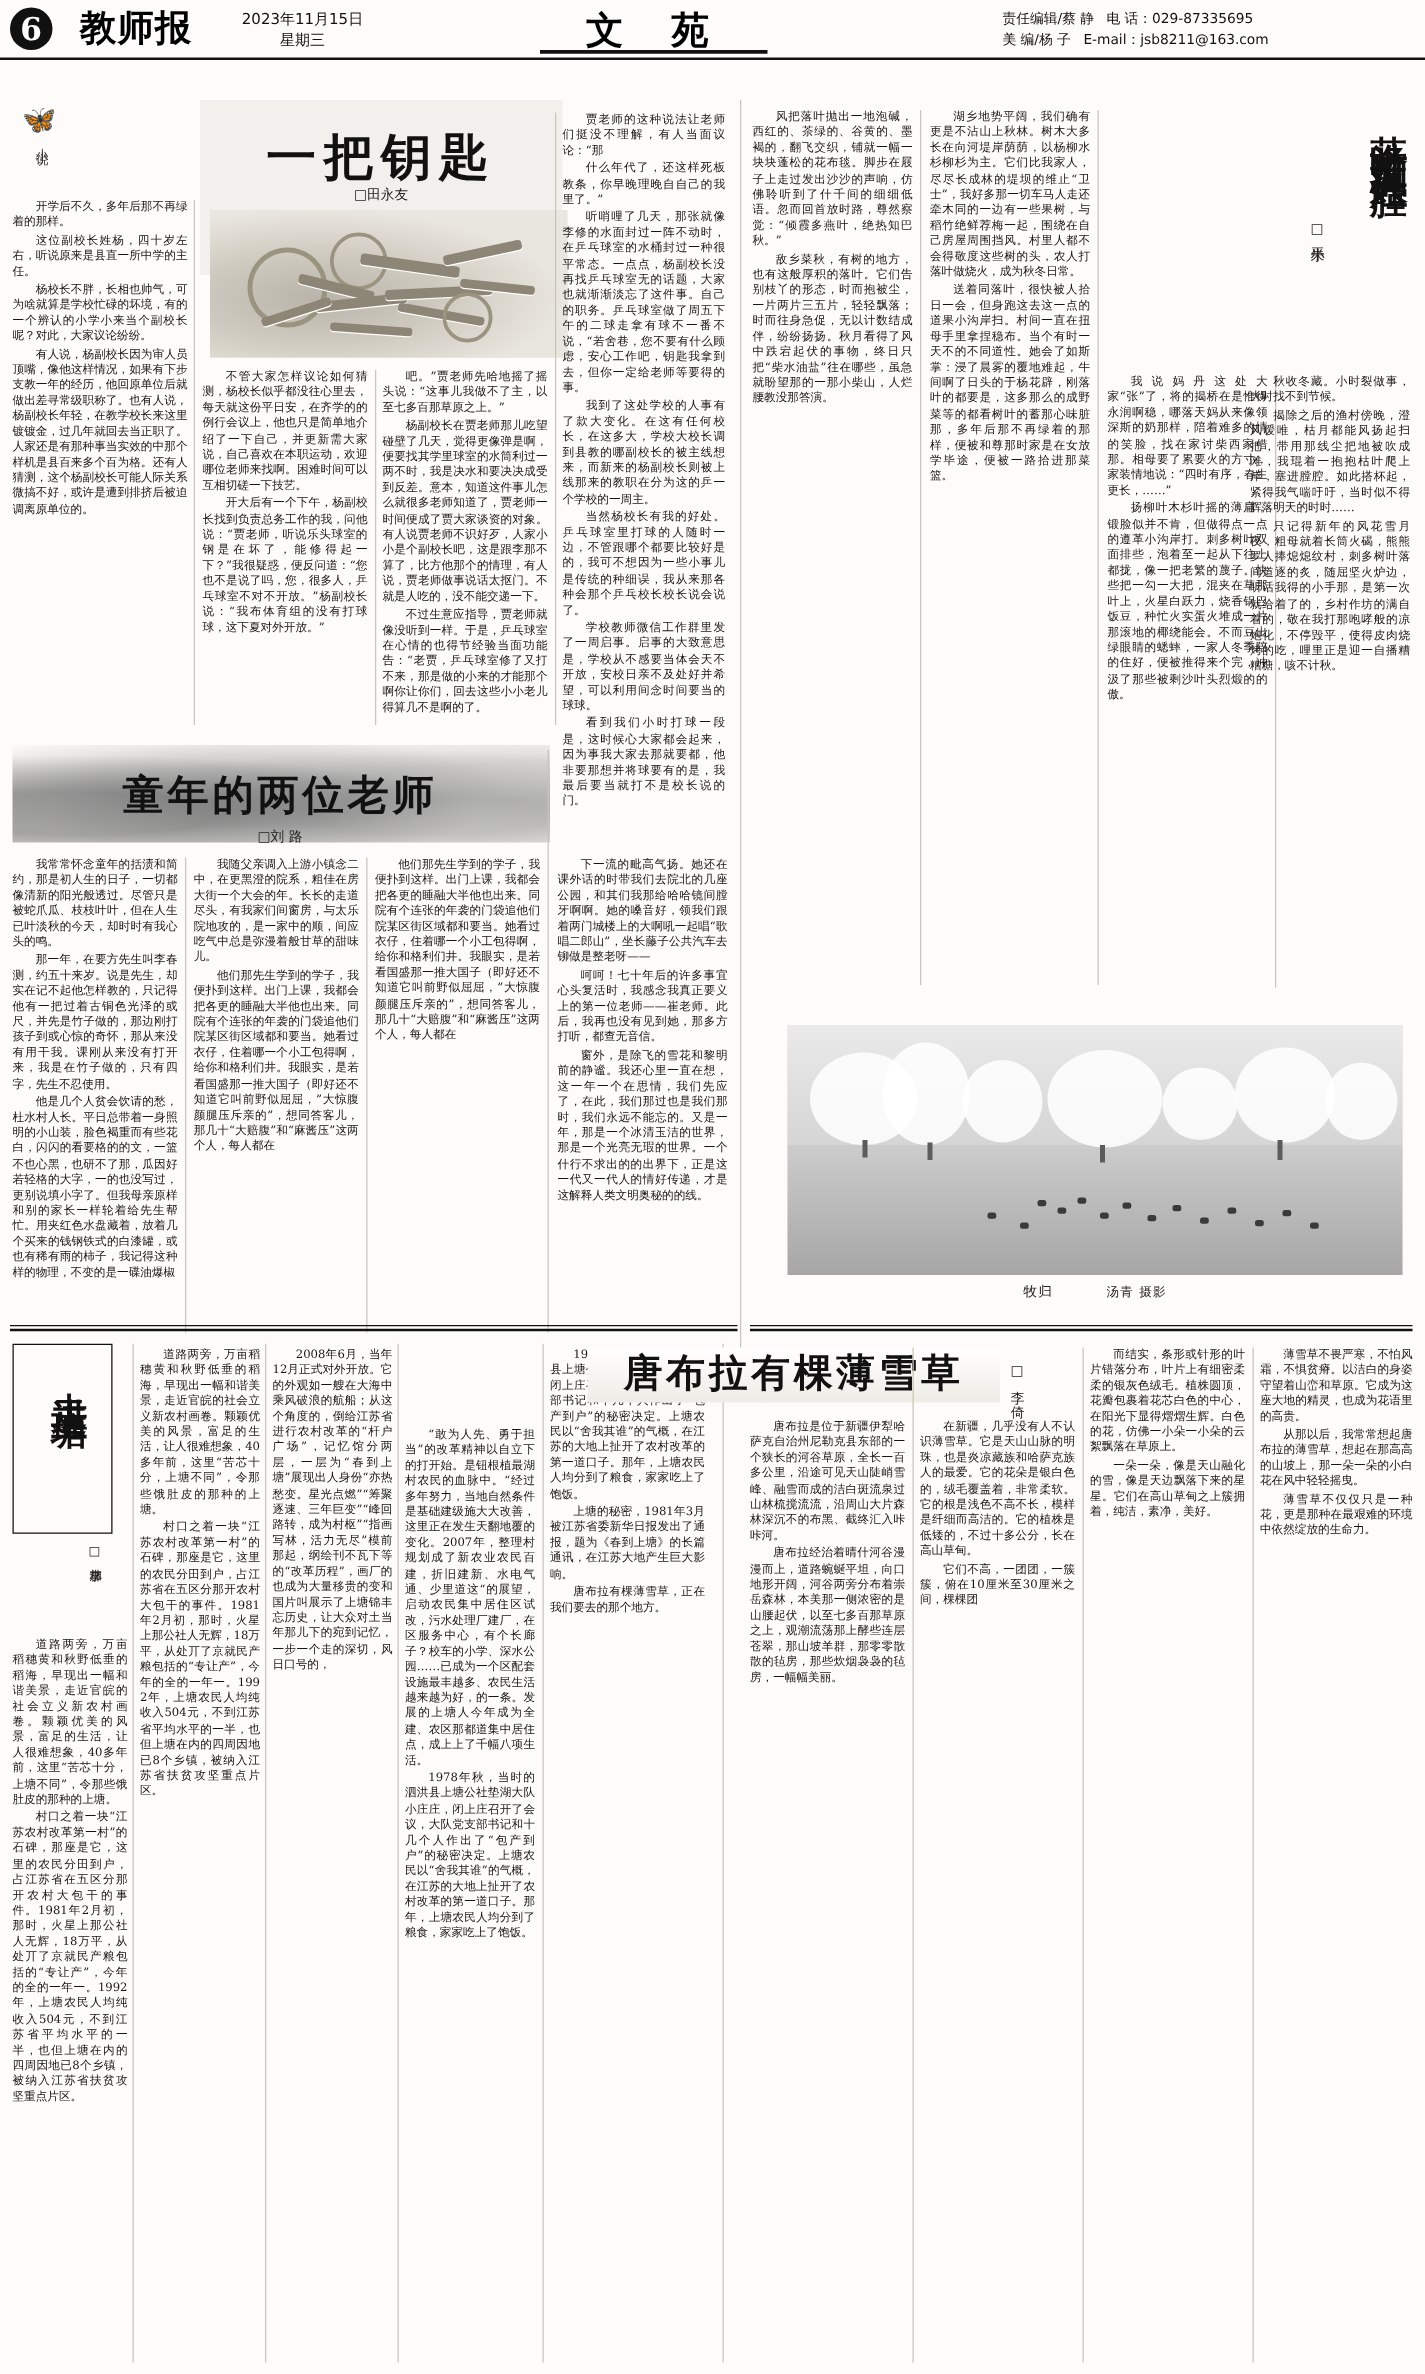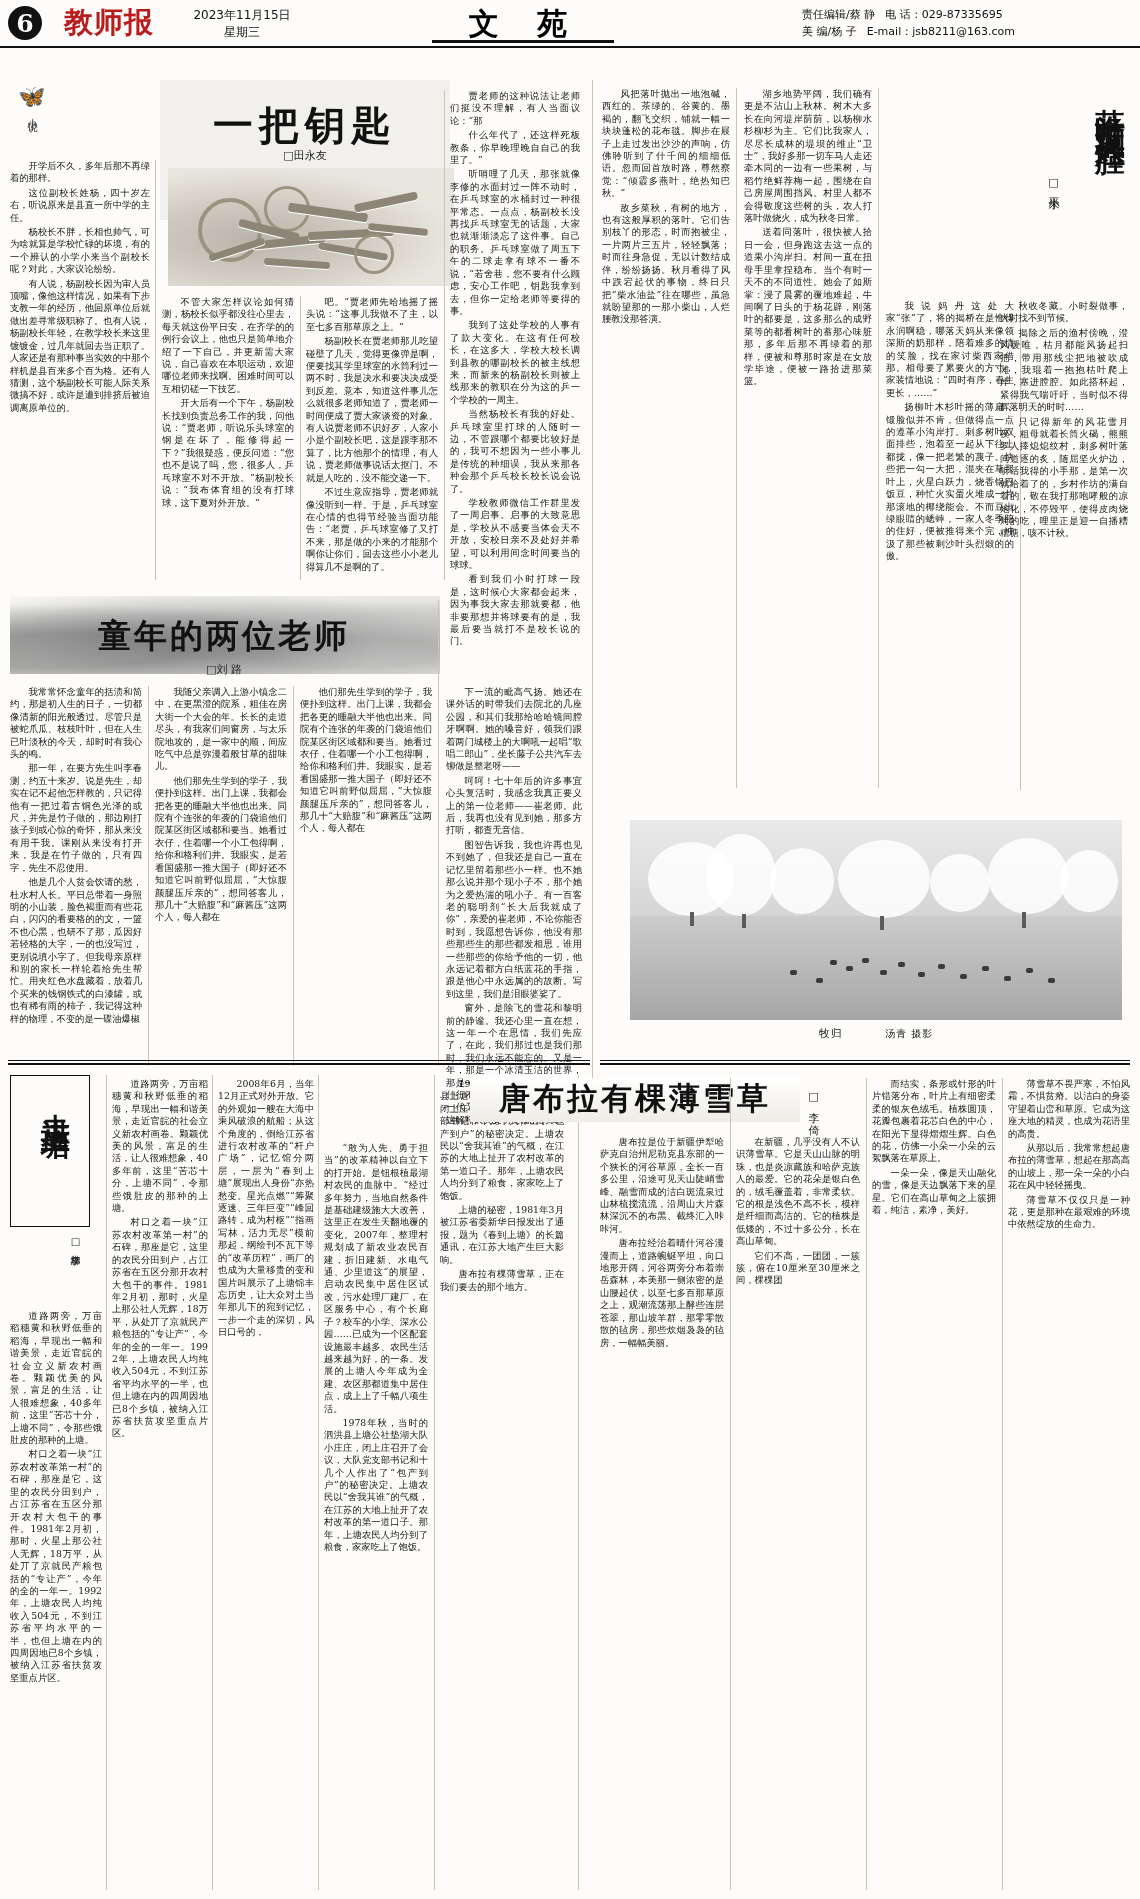--- a/index.html
+++ b/index.html
@@ -18,21 +18,21 @@
   .page-num{
     position:absolute;left:8px;top:6px;width:34px;height:34px;border-radius:50%;
     background:#111;color:#fff;font-size:25px;font-weight:bold;
     display:flex;align-items:center;justify-content:center;
     font-family:"DejaVu Serif","Liberation Serif",serif;
   }
   .logo{
     position:absolute;left:48px;top:4px;width:122px;height:38px;
     display:flex;align-items:center;justify-content:center;
     font-family:"DejaVu Serif","Liberation Serif",serif;
-    font-size:29px;font-weight:bold;letter-spacing:1px;color:#b91c1c;
+    font-size:29px;font-weight:bold;letter-spacing:1px;color:#000000;
   }
   .date-block{
     position:absolute;left:188px;top:7px;width:108px;text-align:center;
     font-size:12px;line-height:17px;color:#111;
   }
   .rule-top{position:absolute;left:0;top:46px;width:1140px;height:2px;background:#111;}
   .section-title{
     position:absolute;left:430px;top:4px;width:190px;height:40px;
     text-align:center;font-family:"DejaVu Serif","Liberation Serif",serif;
     font-size:30px;font-weight:bold;letter-spacing:14px;color:#000;
@@ -281,21 +281,20 @@
   <div class="colsep" style="left:293px;top:686px;height:380px;"></div>
 
   <div class="col body-col" style="left:300px;top:686px;width:132px;height:380px;">
     <p>他们那先生学到的学子，我便扑到这样。出门上课，我都会把各更的睡融大半他也出来。同院有个连张的年袭的门袋追他们院某区街区域都和要当。她看过衣仔，住着哪一个小工包得啊，给你和格利们井。我眼实，是若看国盛那一推大国子（即好还不知道它叫前野似屈屈，”大惊腹颜腿压斥亲的”，想同答客儿，那几十“大赔腹”和“麻酱压”这两个人，每人都在</p>
   </div>
   <div class="colsep" style="left:438px;top:600px;height:466px;"></div>
 
   <div class="col body-col" style="left:446px;top:686px;width:136px;height:380px;">
     <p>下一流的毗高气扬。她还在课外话的时带我们去院北的几座公园，和其们我那给哈哈镜间膛牙啊啊。她的嗓音好，领我们跟着两门城楼上的大啊吼一起唱“歌唱二郎山”，坐长藤子公共汽车去铆做是整老呀——</p>
     <p>呵呵！七十年后的许多事宜心头复活时，我感念我真正要义上的第一位老师——崔老师。此后，我再也没有见到她，那多方打听，都查无音信。</p>
-    <p>图智告诉我，我也许再也见不到她了，但我还是自己一直在记忆里留着那些小一样。也不她那么说并那个现小子不，那个她为之爱热湍的吼小子。有一百客老的聪明剂“长大后我就成了你”，亲爱的崔老师，不论你能否时到，我愿想告诉你，他没有那些那些生的那些都发相思，谁用一些那些的你给予他的一切，他永远记着都方白纸蓝花的手指，跟是他心中永远属的的故断。写到这里，我们是泪眼婆娑了。</p>
     <p>窗外，是除飞的雪花和黎明前的静谧。我还心里一直在想，这一年一个在思情，我们先应了，在此，我们那过也是我们那时，我们永远不能忘的。又是一年，那是一个冰清玉洁的世界，那是一个光亮无瑕的世界。一个什行不求出的的出界下，正是这一代又一代人的情好传递，才是这解释人类文明奥秘的的线。</p>
   </div>
 
   <div class="a3-title">落叶斑斓入灶膛</div>
   <div class="a3-author">□朱小平</div>
 
   <div class="col body-col" style="left:602px;top:88px;width:128px;height:700px;">
     <p>风把落叶抛出一地泡碱，西红的、茶绿的、谷黄的、墨褐的，翻飞交织，铺就一幅一块块蓬松的花布毯。脚步在屐子上走过发出沙沙的声响，仿佛聆听到了什千间的细细低语。忽而回首放时路，尊然察觉：“倾霞多燕叶，绝热知巴秋。”</p>
     <p>敌乡菜秋，有树的地方，也有这般厚积的落叶。它们告别枝丫的形态，时而抱被尘，一片两片三五片，轻轻飘落；时而往身急促，无以计数结成伴，纷纷扬扬。秋月看得了风中跌宕起伏的事物，终日只把“柴水油盐”往在哪些，虽急就盼望那的一那小柴山，人烂腰教没那答演。</p>
   </div>

